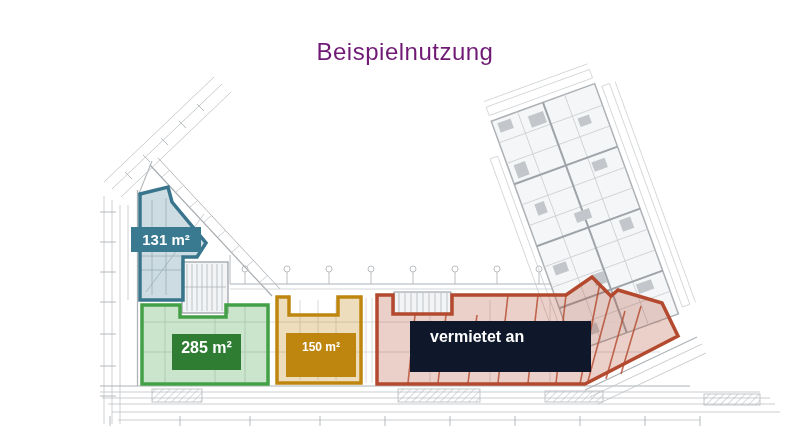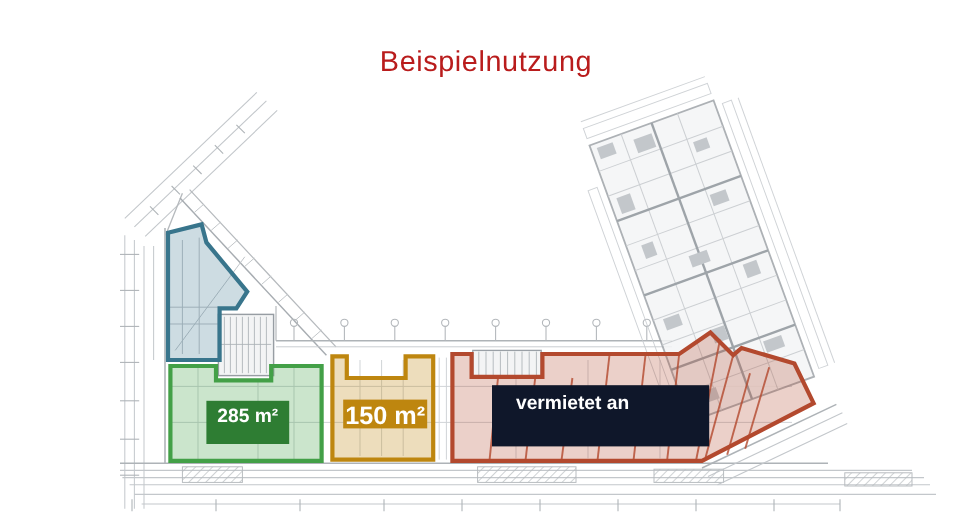--- a/index.html
+++ b/index.html
@@ -3,29 +3,29 @@
 <meta charset="utf-8">
 <style>
   html,body{margin:0;padding:0;background:#fff;}
   #stage{
     position:relative;width:810px;height:430px;overflow:hidden;background:#ffffff;
     font-family:"Liberation Sans", sans-serif;
   }
   #plan-svg{position:absolute;left:0;top:0;z-index:1;}
   .page-title{
     position:absolute;left:0;top:38px;width:100%;text-align:center;z-index:2;
-    font-size:24px;font-weight:300;letter-spacing:.5px;color:#b91c1c;
+    font-size:24px;font-weight:300;letter-spacing:.5px;color:#701a75;
   }
   .badge{
     position:absolute;z-index:3;color:#fff;font-weight:700;text-align:center;
     box-sizing:border-box;
   }
   .badge-blue{left:131px;top:227px;width:70px;height:25px;font-size:15px;line-height:25px;}
   .badge-green{left:172px;top:334px;width:69px;height:36px;font-size:16px;line-height:28px;}
-  .badge-orange{left:286px;top:333px;width:70px;height:24px;font-size:21px;line-height:28px;}
+  .badge-orange{left:286px;top:333px;width:70px;height:44px;font-size:12px;line-height:28px;}
   .badge-red{
     left:410px;top:321px;width:181px;height:51px;font-size:16px;line-height:21px;
     text-align:left;padding:5px 0 0 13px;
   }
 </style>
 </head>
 <body>
 
 <div id="stage">
 
@@ -254,19 +254,20 @@
         <line x1="538" y1="295" x2="528" y2="383"></line>
         <line x1="566" y1="295" x2="556" y2="383"></line>
         <line x1="600" y1="283" x2="580" y2="384"></line>
         <line x1="611" y1="296" x2="588" y2="381"></line>
         <line x1="625" y1="311" x2="606" y2="379"></line>
         <line x1="641" y1="306" x2="621" y2="374"></line>
       </g>
     </g>
   </svg>
 
+  <div class="badge badge-blue" style="background: rgb(58, 122, 145);">131 m²</div>
   <div class="badge badge-green" style="background: rgb(46, 125, 51);">285 m²</div>
   <div class="badge badge-orange" style="background: rgb(190, 134, 15);">150 m²</div>
   <div class="badge badge-red" style="background: #0f172a; padding-left: 20px;">
     <div>vermietet an</div>
   </div>
 
 </div>
 
 </body></html>

